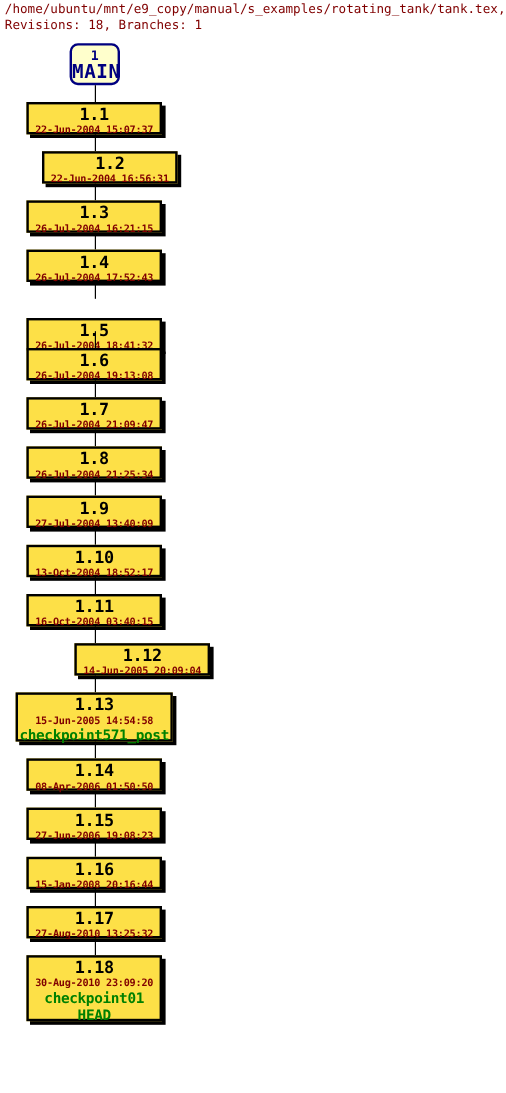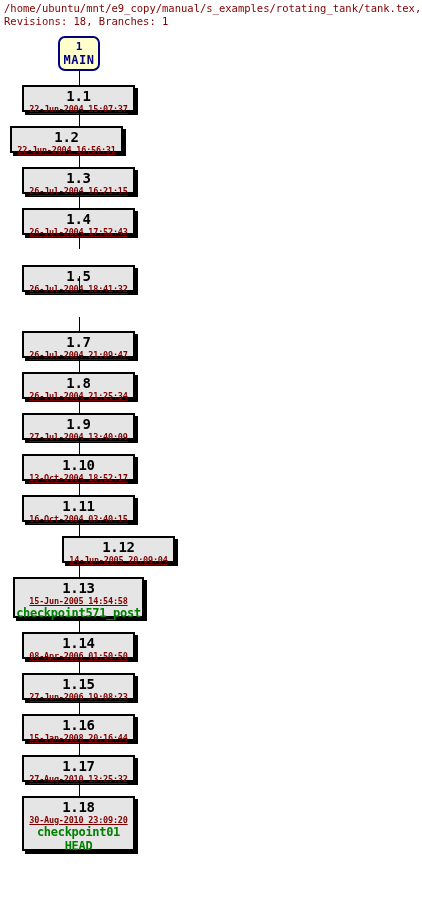--- a/index.html
+++ b/index.html
@@ -61,30 +61,30 @@
     font-weight: bold;
     padding-top: 2px;
   }
   .branch-num {
     display: block;
     font-size: 11px;
     line-height: 13px;
   }
   .branch-label {
     display: block;
-    font-size: 12px;
+    font-size: 16px;
     line-height: 14px;
     letter-spacing: 0.5px;
   }
 
   
   .rev-node {
     position: absolute;
     box-sizing: border-box;
-    background: #e5e5e5;
+    background: #fde047;
     border: 2px solid #000000;
     box-shadow: 3px 3px 0 0 #000000;
     text-align: center;
     padding-top: 1px;
   }
   .rev-num {
     display: block;
     color: #000000;
     font-family: "DejaVu Sans Mono", "Liberation Mono", monospace;
     font-weight: bold;
@@ -93,21 +93,20 @@
     letter-spacing: -0.3px;
   }
   .rev-date {
     display: block;
     color: #800000;
     font-family: "DejaVu Sans Mono", "Liberation Mono", monospace;
     font-weight: bold;
     font-size: 8.5px;
     line-height: 10px;
     letter-spacing: -0.2px;
-    text-decoration: underline;
   }
   .rev-tag {
     display: block;
     color: #008000;
     font-family: "DejaVu Sans Mono", "Liberation Mono", monospace;
     font-weight: bold;
     font-size: 12px;
     line-height: 14px;
     letter-spacing: -0.3px;
   }
@@ -124,40 +123,44 @@
     <div class="branch-node" style="left: 58px; top: 36px; width: 42px; height: 35px;">
       <span class="branch-num">1</span>
       <span class="branch-label">MAIN</span>
     </div>
     <div class="connector" style="top: 71px; height: 14px;"></div>
     <div class="rev-node" style="left: 22px; top: 85px; width: 113px; height: 27px;">
       <span class="rev-num">1.1</span>
       <span class="rev-date">22-Jun-2004 15:07:37</span>
     </div>
     <div class="connector" style="top: 112px; height: 14px;"></div>
-    <div class="rev-node" style="left: 10px; top: 126px; width: 113px; height: 27px;">
+    <div class="rev-node" style="left: 35px; top: 126px; width: 113px; height: 27px;">
       <span class="rev-num">1.2</span>
       <span class="rev-date">22-Jun-2004 16:56:31</span>
     </div>
     <div class="connector" style="top: 153px; height: 14px;"></div>
     <div class="rev-node" style="left: 22px; top: 167px; width: 113px; height: 27px;">
       <span class="rev-num">1.3</span>
       <span class="rev-date">26-Jul-2004 16:21:15</span>
     </div>
     <div class="connector" style="top: 194px; height: 14px;"></div>
     <div class="rev-node" style="left: 22px; top: 208px; width: 113px; height: 27px;">
       <span class="rev-num">1.4</span>
       <span class="rev-date">26-Jul-2004 17:52:43</span>
     </div>
     <div class="connector" style="top: 235px; height: 14px;"></div>
     <div class="rev-node" style="left: 22px; top: 249px; width: 113px; height: 27px; margin-top: 16px;">
       <span class="rev-num">1.5</span>
       <span class="rev-date">26-Jul-2004 18:41:32</span>
     </div>
     <div class="connector" style="top: 276px; height: 14px;"></div>
+    <div class="rev-node" style="left: 22px; top: 290px; width: 113px; height: 27px;">
+      <span class="rev-num">1.6</span>
+      <span class="rev-date">26-Jul-2004 19:13:08</span>
+    </div>
     <div class="connector" style="top: 317px; height: 14px;"></div>
     <div class="rev-node" style="left: 22px; top: 331px; width: 113px; height: 27px;">
       <span class="rev-num">1.7</span>
       <span class="rev-date">26-Jul-2004 21:09:47</span>
     </div>
     <div class="connector" style="top: 358px; height: 14px;"></div>
     <div class="rev-node" style="left: 22px; top: 372px; width: 113px; height: 27px; text-align: center;">
       <span class="rev-num">1.8</span>
       <span class="rev-date">26-Jul-2004 21:25:34</span>
     </div>

